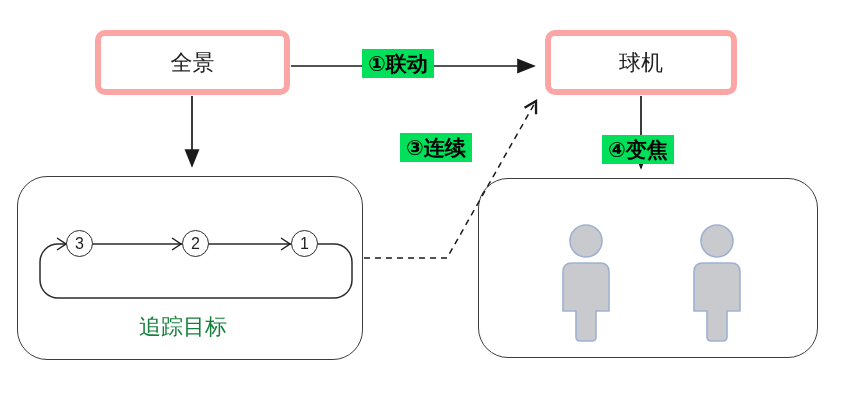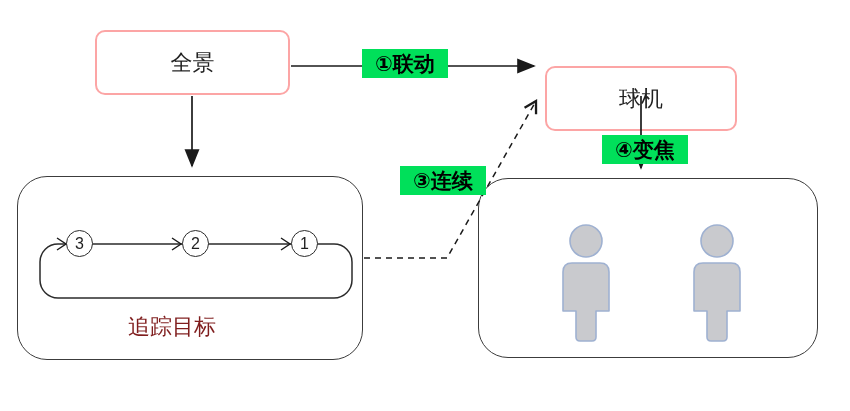--- a/index.html
+++ b/index.html
@@ -1,38 +1,38 @@
 <!DOCTYPE html>
 <html><head>
 <meta charset="utf-8">
 <style>
   html,body{margin:0;padding:0;background:#ffffff;font-family:"Liberation Sans","DejaVu Sans",sans-serif;}
   .stage{position:relative;width:850px;height:411px;background:#ffffff;overflow:hidden;}
   .layer-svg{position:absolute;left:0;top:0;z-index:1;}
-  .box{position:absolute;box-sizing:border-box;border:2px solid #fca5a5;border-radius:10px;
+  .box{position:absolute;box-sizing:border-box;border:6px solid #fca5a5;border-radius:10px;
        display:flex;align-items:center;justify-content:center;background:#ffffff;z-index:0;
        font-size:22px;color:#1f1f1f;}
   .bigbox{position:absolute;box-sizing:border-box;border:1.6px solid #3c3c3c;border-radius:30px;
        background:transparent;z-index:0;}
   .panorama-box{left:95px;top:30px;width:195px;height:65px;}
-  .dome-box{left:545px;top:30px;width:192px;height:65px;margin-top:36px;}
+  .dome-box{left:545px;top:30px;width:192px;height:65px;}
   .track-box{left:17px;top:176px;width:346px;height:184px;}
   .people-box{left:478px;top:178px;width:340px;height:180px;}
   .loop-circle{position:absolute;box-sizing:border-box;width:27px;height:27px;border:1.6px solid #2b2b2b;
        border-radius:50%;background:#ffffff;display:flex;align-items:center;justify-content:center;
        font-size:16px;color:#1f1f1f;z-index:2;}
   .c3{left:66px;top:230px;}
   .c2{left:182px;top:230px;}
   .c1{left:291px;top:230px;}
-  .track-label{position:absolute;left:72px;top:312px;width:200px;text-align:center;
-       font-size:22px;color:#7f1d1d;z-index:2;}
+  .track-label{position:absolute;left:83px;top:312px;width:200px;text-align:center;
+       font-size:22px;color:#15803d;z-index:2;}
   .step{position:absolute;background:#00E05A;color:#000000;font-weight:bold;font-size:21px;
-       padding:2px 13px;z-index:3;line-height:1.2;}
+       padding:2px 6px;z-index:3;line-height:1.2;}
   .step1{left:362px;top:49px;}
-  .step3{left:400px;top:133px;margin-top:33px;}
+  .step3{left:400px;top:133px;}
   .step4{left:602px;top:135px;}
   .step2{left:140px;top:366px;}
 </style>
 </head>
 <body>
 
 <div class="stage">
 
   <svg class="layer-svg" width="850" height="411" viewBox="0 0 850 411">
     <defs>

